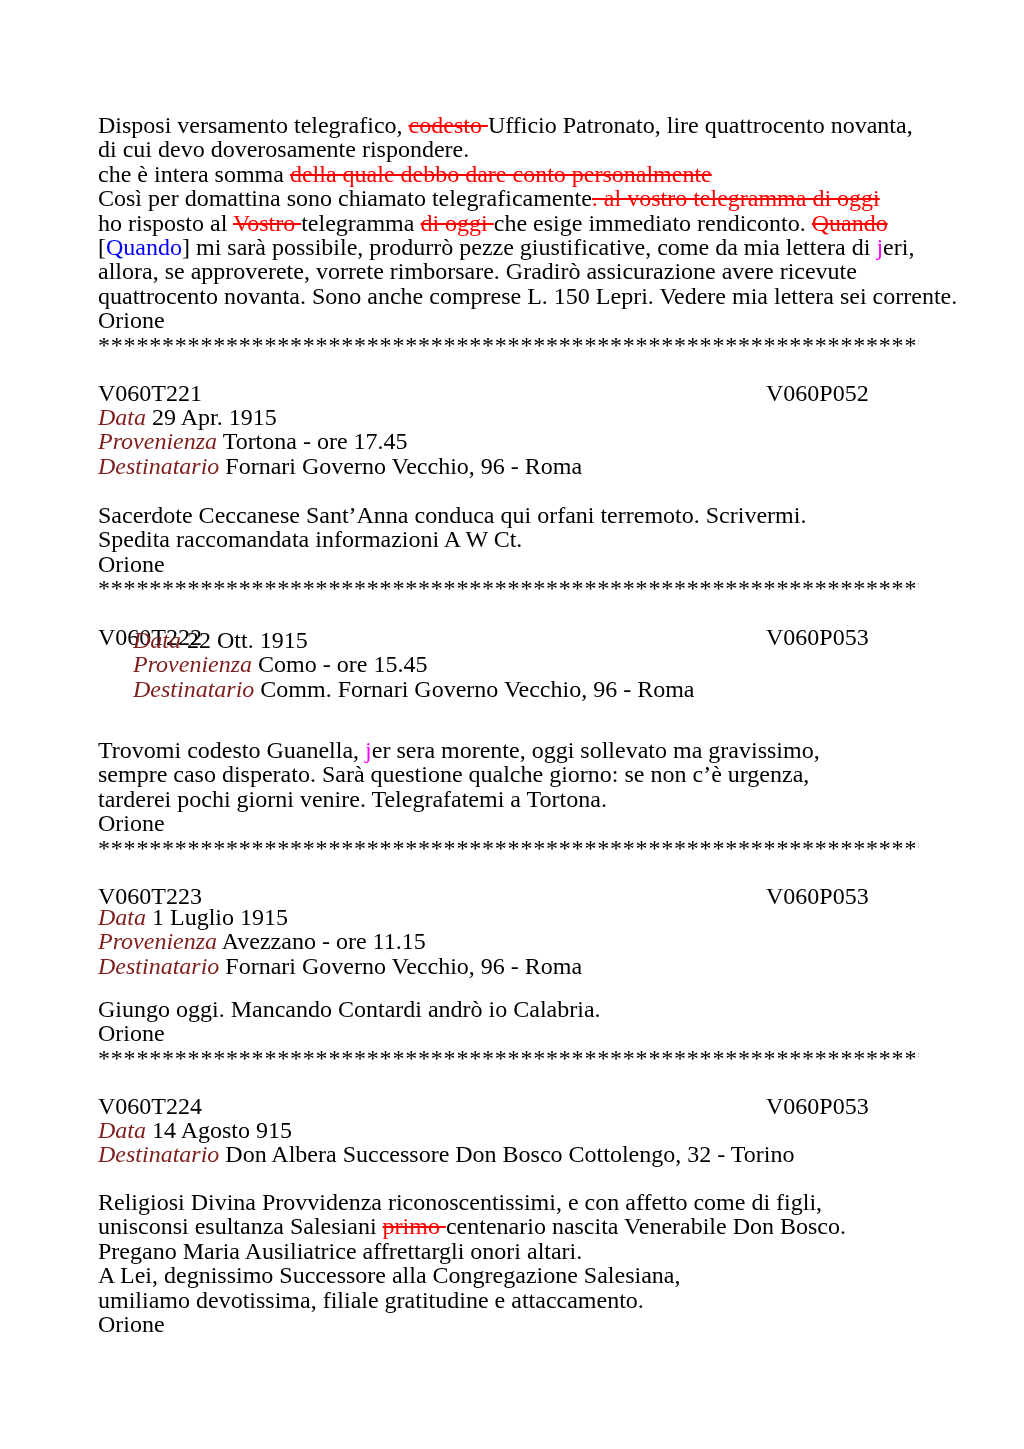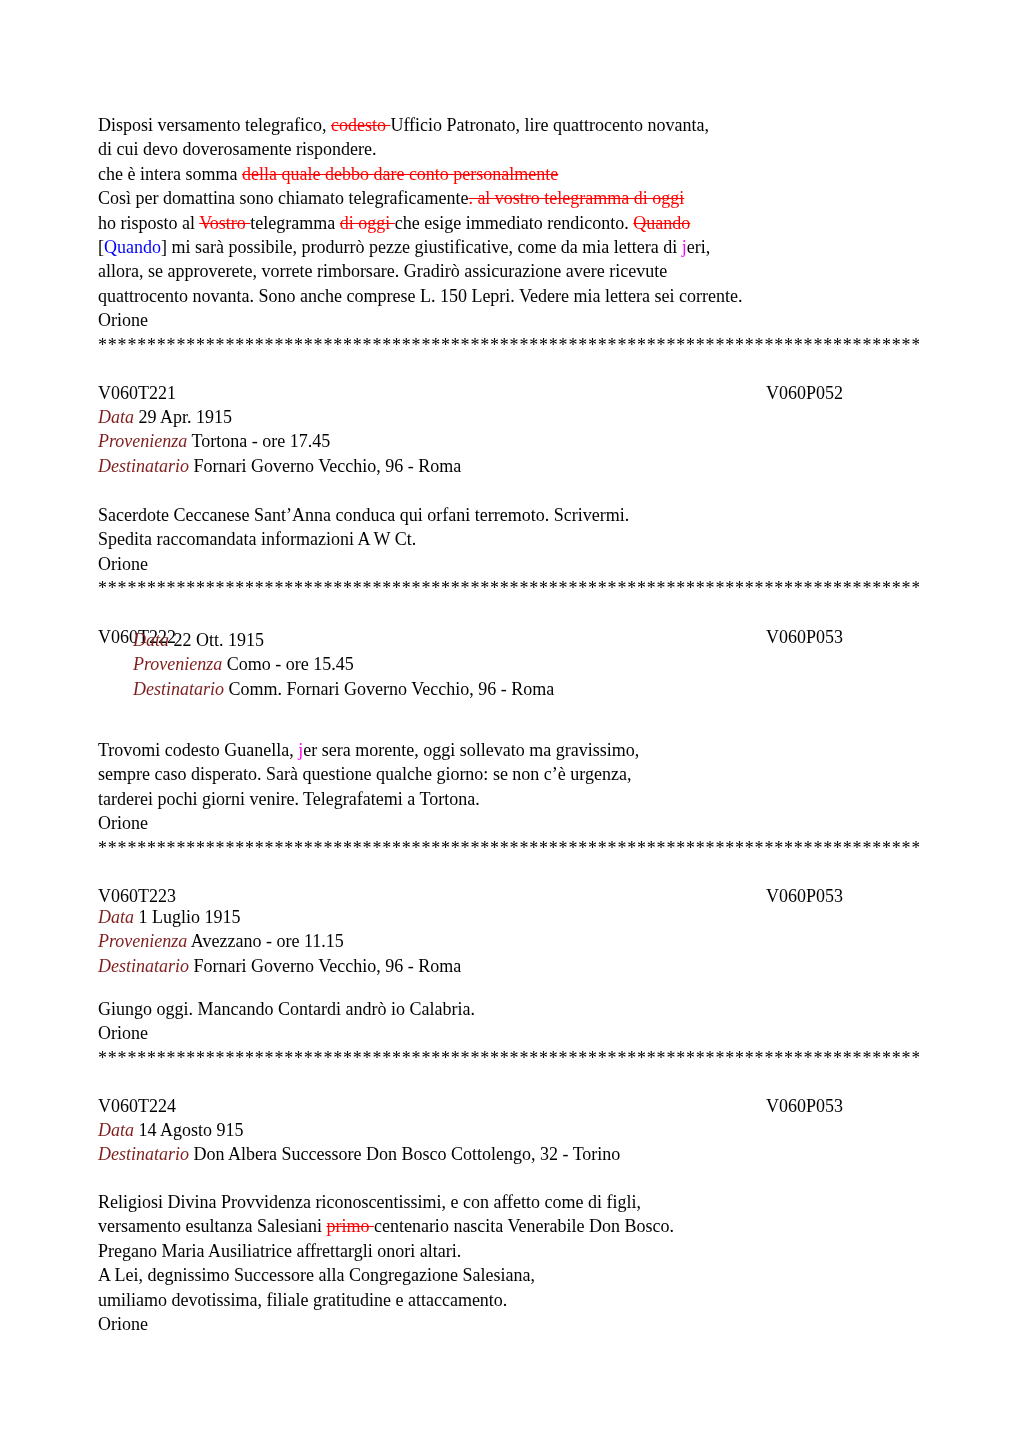--- a/index.html
+++ b/index.html
@@ -1,21 +1,21 @@
 <!DOCTYPE html>
 <html><head>
 <meta charset="utf-8">
 <style>
   html,body{margin:0;padding:0;background:#ffffff;}
   #page{
     position:relative;
     width:1024px;height:1449px;
     background:#ffffff;
     font-family:"Liberation Serif","DejaVu Serif",serif;
-    font-size:18px;line-height:24.4px;
+    font-size:24px;line-height:24.4px;
     color:#000000;
     overflow:hidden;
   }
   .section{position:absolute;left:98px;width:860px;}
   .line{white-space:pre;}
   .seg-plain{color:#000000;}
   .seg-del{color:#ff0000;text-decoration:line-through;}
   .seg-label{color:#7f1d1d;font-style:italic;}
   .seg-ins{color:#0000ff;}
   .seg-var{color:#ff00ff;}
@@ -75,19 +75,19 @@
       <div class="line"><span class="seg-plain">Orione</span></div>
       <div class="line stars">**********************************************************************************************************************************************************************************************</div>
       <div class="line code-line"><span>V060T224</span><span class="right-code">V060P053</span></div>
     </div>
   <div class="section" style="top: 1118px;">
       <div class="line"><span class="seg-label">Data</span><span class="seg-plain"> 14 Agosto 915</span></div>
       <div class="line"><span class="seg-label">Destinatario</span><span class="seg-plain"> Don Albera Successore Don Bosco Cottolengo, 32 - Torino</span></div>
     </div>
   <div class="section" style="top: 1190px;">
       <div class="line"><span class="seg-plain">Religiosi Divina Provvidenza riconoscentissimi, e con affetto come di figli,</span></div>
-      <div class="line"><span class="seg-plain">versamento esultanza Salesiani </span><span class="seg-del">primo </span><span class="seg-plain">centenario nascita Venerabile Don Bosco.</span></div>
+      <div class="line"><span class="seg-plain">unisconsi esultanza Salesiani </span><span class="seg-del">primo </span><span class="seg-plain">centenario nascita Venerabile Don Bosco.</span></div>
       <div class="line"><span class="seg-plain">Pregano Maria Ausiliatrice affrettargli onori altari.</span></div>
       <div class="line"><span class="seg-plain">A Lei, degnissimo Successore alla Congregazione Salesiana,</span></div>
       <div class="line"><span class="seg-plain">umiliamo devotissima, filiale gratitudine e attaccamento.</span></div>
       <div class="line"><span class="seg-plain">Orione</span></div>
     </div>
 </div>
 
 </body></html>

